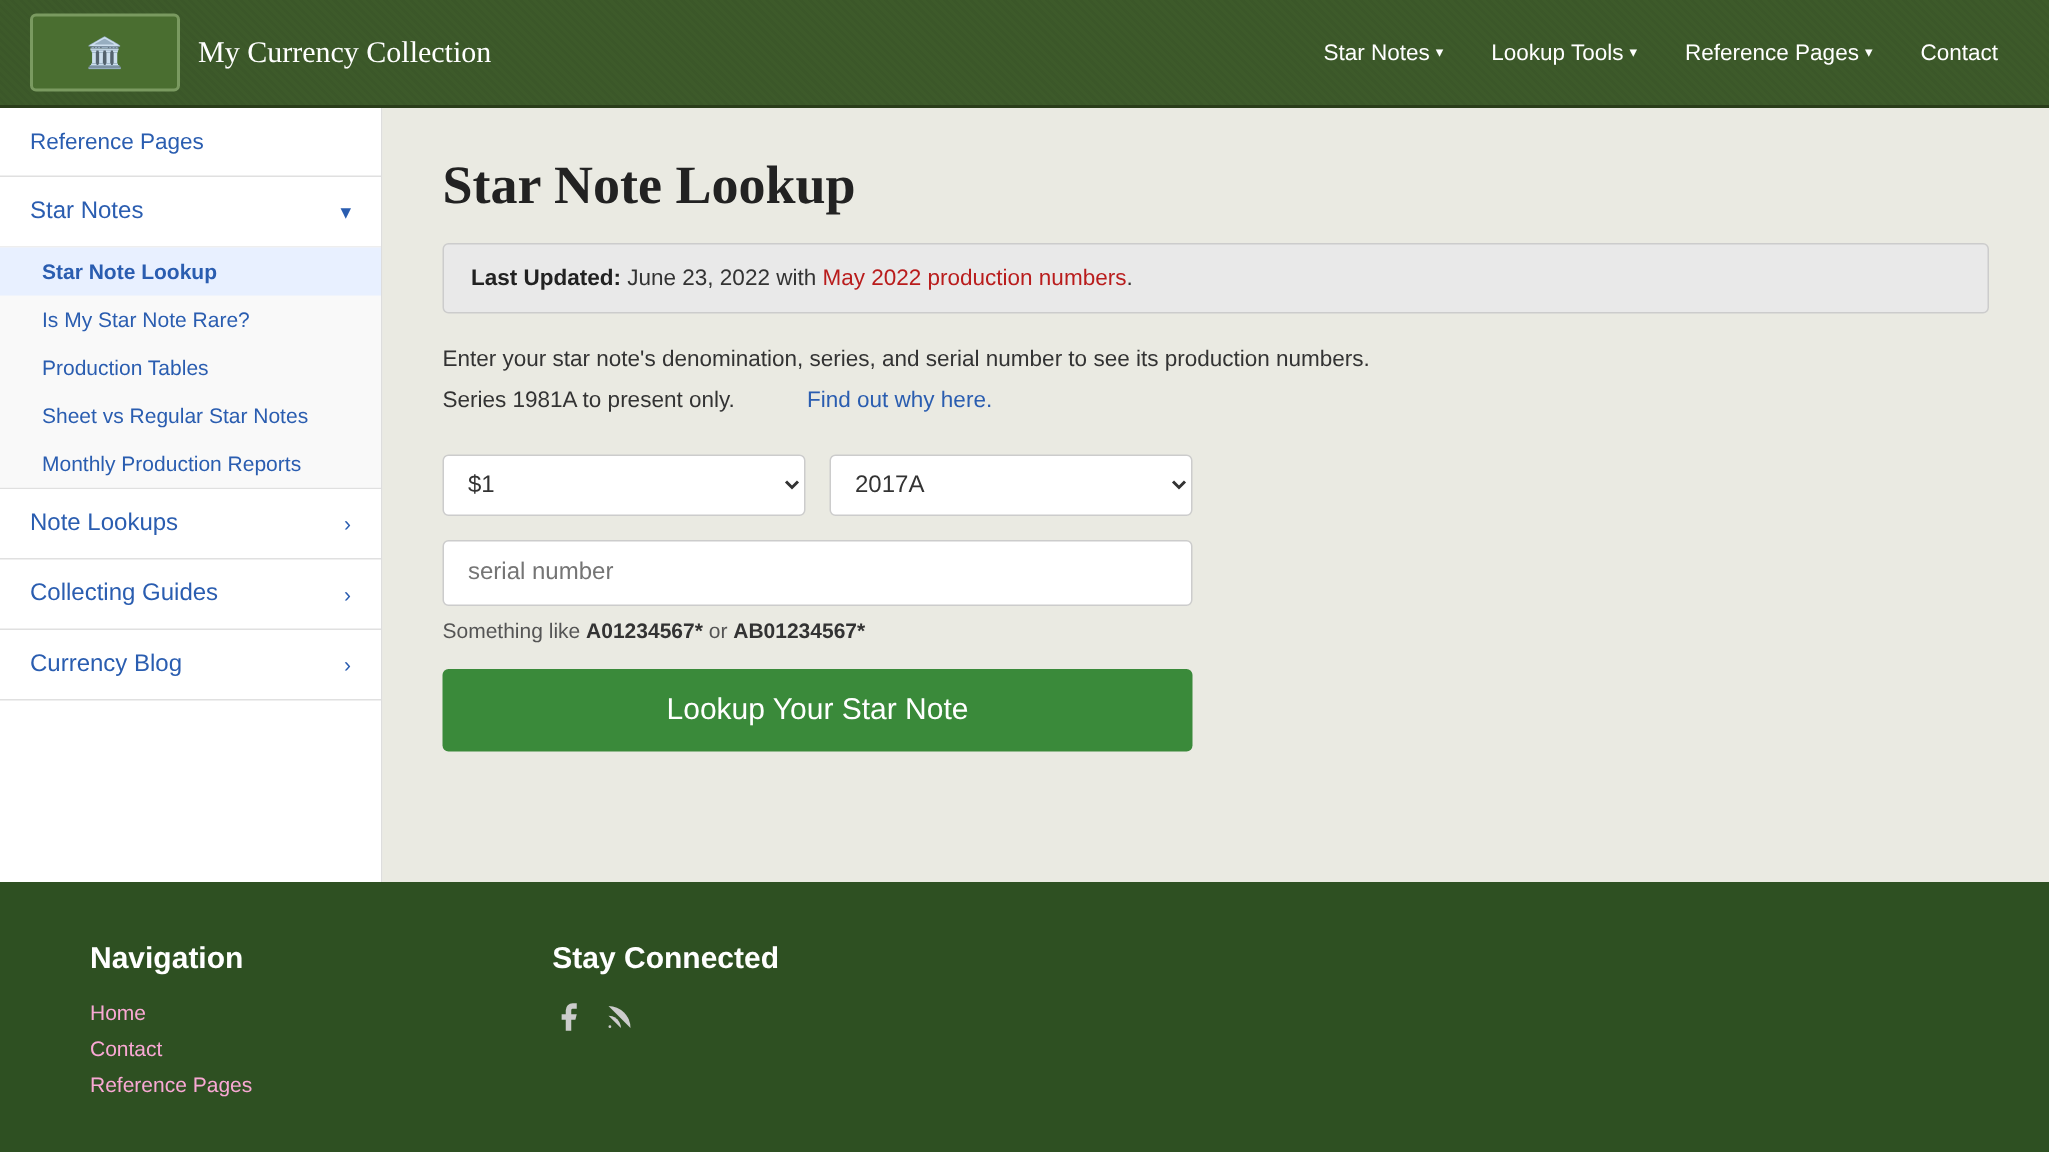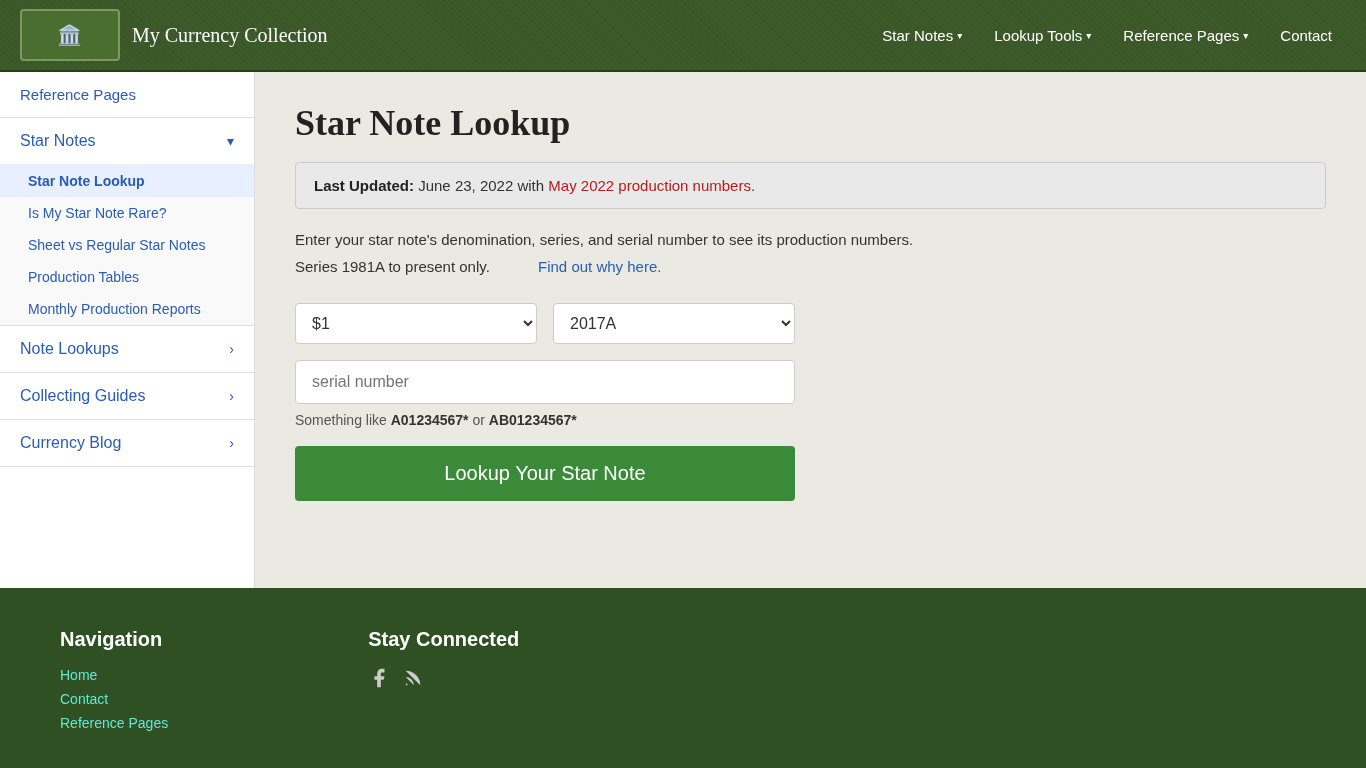--- a/index.html
+++ b/index.html
@@ -230,21 +230,21 @@
       gap: 200px;
     }
     .footer-col h3 {
       font-size: 20px;
       font-weight: bold;
       margin-bottom: 16px;
       font-family: Arial, sans-serif;
     }
     .footer-col a {
       display: block;
-      color: #5eead4;
+      color: #f9a8d4;
       font-size: 14px;
       margin-bottom: 8px;
       font-family: Arial, sans-serif;
       text-decoration: none;
       cursor: pointer;
     }
     .social-icons {
       display: flex;
       gap: 12px;
       margin-top: 4px;
@@ -293,22 +293,22 @@
       <a class="sidebar-link">Reference Pages</a>
     </div>
     <div class="sidebar-section">
       <div class="sidebar-section-header">
         <span>Star Notes</span>
         <span class="sidebar-chevron">▾</span>
       </div>
       <div class="sidebar-sub">
         <a class="sidebar-sub-link active">Star Note Lookup</a>
         <a class="sidebar-sub-link">Is My Star Note Rare?</a>
+        <a class="sidebar-sub-link">Production Tables</a>
         <a class="sidebar-sub-link">Sheet vs Regular Star Notes</a>
-        <a class="sidebar-sub-link">Production Tables</a>
         <a class="sidebar-sub-link">Monthly Production Reports</a>
       </div>
     </div>
     <div class="sidebar-section">
       <div class="sidebar-section-header">
         <span>Note Lookups</span>
         <span class="sidebar-chevron">›</span>
       </div>
     </div>
     <div class="sidebar-section">

